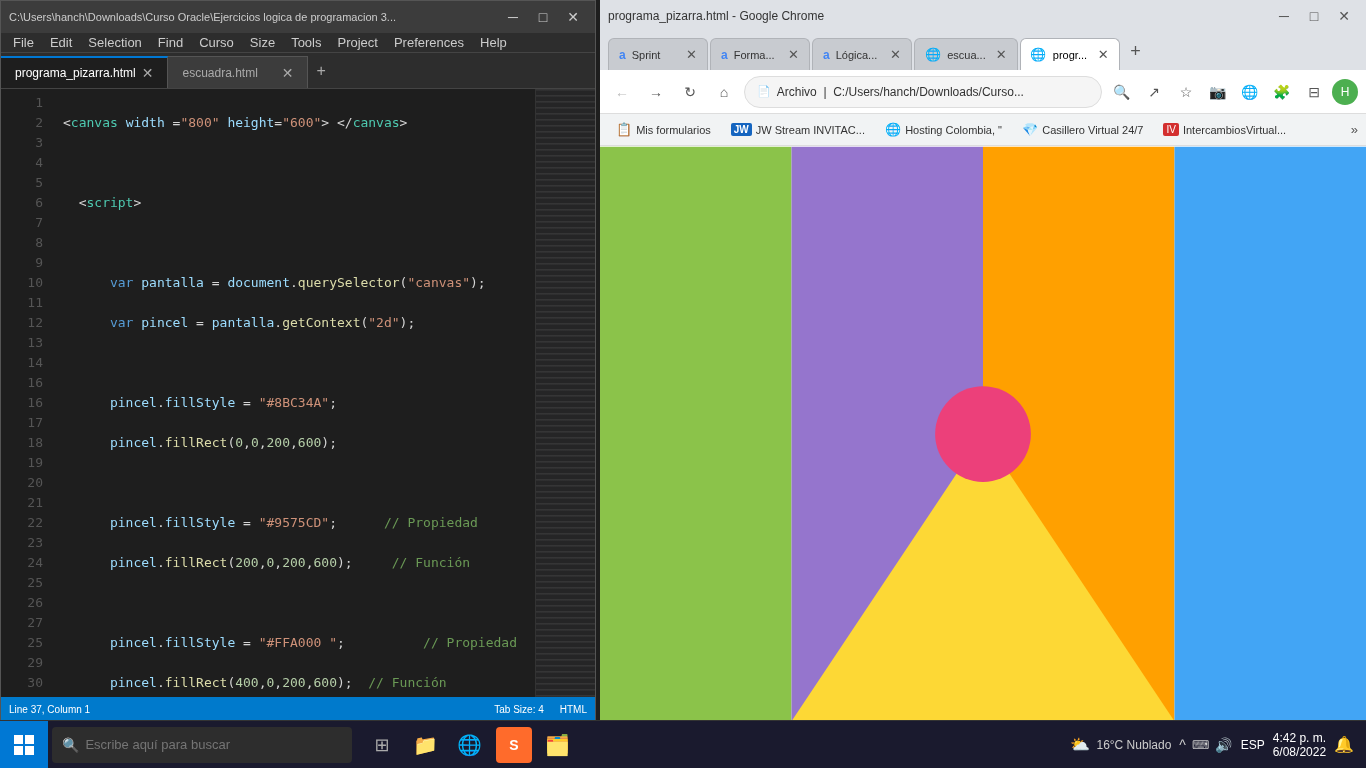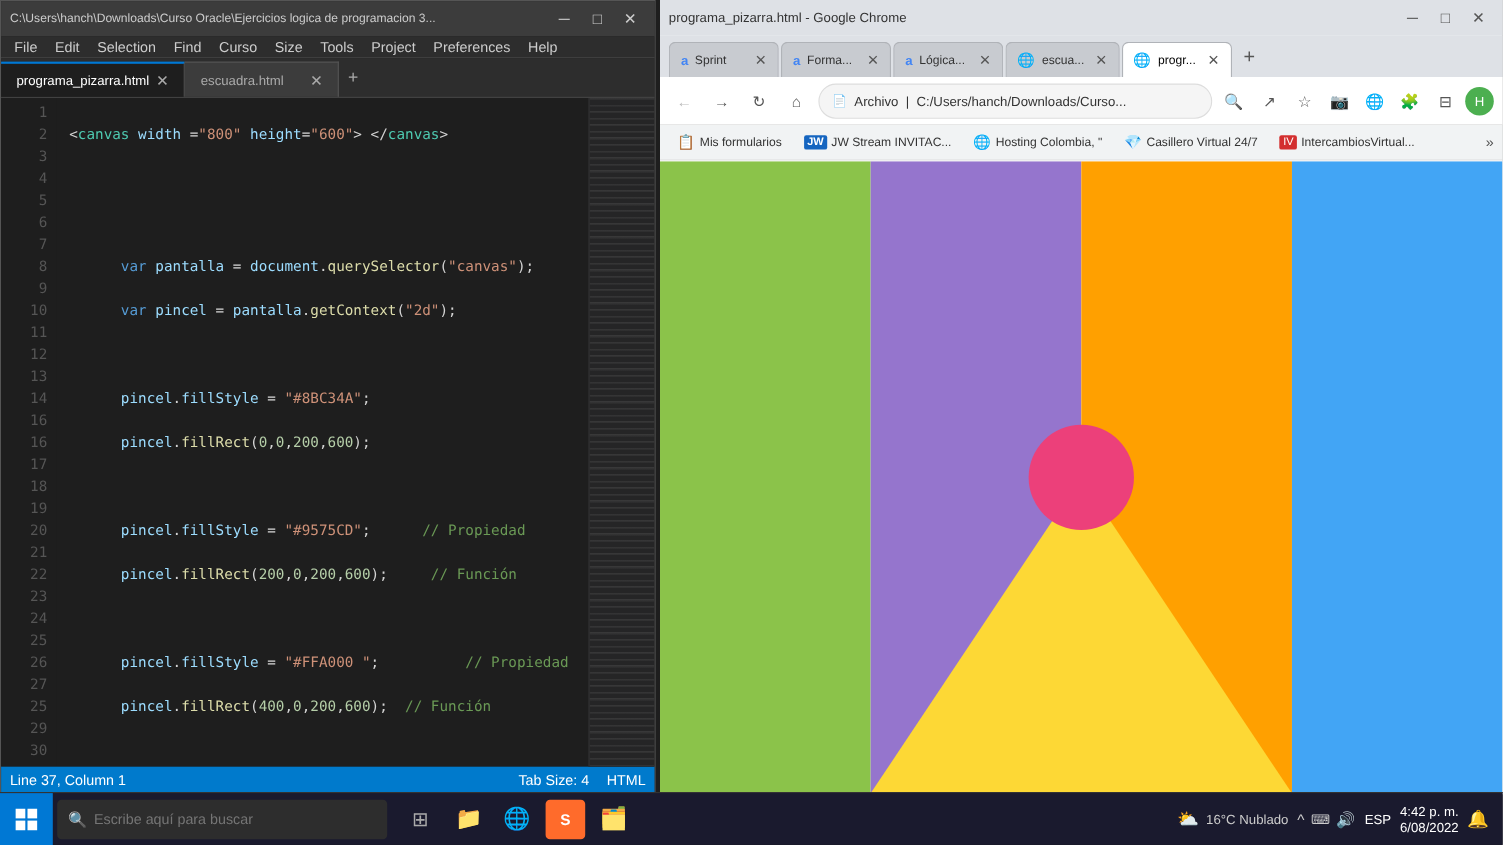--- a/index.html
+++ b/index.html
@@ -67,21 +67,21 @@
     .num { color: #b5cea8; }
     .cmt { color: #6a9955; }
     .tag { color: #4ec9b0; }
     .attr { color: #9cdcfe; }
     .val { color: #ce9178; }
     .punc { color: #d4d4d4; }
 
     
     .status-bar {
       height: 24px; background: #007acc; display: flex; align-items: center;
-      padding: 0 8px; font-size: 13px; color: #fff; gap: 16px;
+      padding: 0 8px; font-size: 10px; color: #fff; gap: 16px;
     }
     .status-right { margin-left: auto; display: flex; gap: 16px; }
 
     
     .minimap { width: 60px; background: #252526; border-left: 1px solid #333; position: relative; overflow: hidden; }
     .minimap-content { width: 100%; height: 100%; background: repeating-linear-gradient(to bottom, rgba(100,100,100,0.3) 0px, rgba(100,100,100,0.1) 2px, transparent 2px, transparent 6px); }
 
     
     .browser-window {
       position: absolute; left: 600px; top: 0; width: 766px; height: 722px;
@@ -207,20 +207,21 @@
       <div>26</div>
         <div>27</div>
         <div>25</div>
         <div>29</div>
         <div>30</div>
 
     </div>
     <div class="code-area">
 <div class="line">&lt;<span class="tag">canvas</span> <span class="attr">width</span> <span class="punc">=</span><span class="val">"800"</span> <span class="attr">height</span><span class="punc">=</span><span class="val">"600"</span>&gt; &lt;/<span class="tag">canvas</span>&gt;</div>
 <div class="line"></div>
+<div class="line">  &lt;<span class="tag">script</span>&gt;</div>
 <div class="line"></div>
 <div class="line">      <span class="kw">var</span> <span class="prop">pantalla</span> <span class="punc">=</span> <span class="prop">document</span>.<span class="fn">querySelector</span>(<span class="str">"canvas"</span>);</div>
 <div class="line">      <span class="kw">var</span> <span class="prop">pincel</span> <span class="punc">=</span> <span class="prop">pantalla</span>.<span class="fn">getContext</span>(<span class="str">"2d"</span>);</div>
 <div class="line"></div>
 <div class="line">      <span class="prop">pincel</span>.<span class="prop">fillStyle</span> <span class="punc">=</span> <span class="str">"#8BC34A"</span>;</div>
 <div class="line">      <span class="prop">pincel</span>.<span class="fn">fillRect</span>(<span class="num">0</span>,<span class="num">0</span>,<span class="num">200</span>,<span class="num">600</span>);</div>
 <div class="line"></div>
 <div class="line">      <span class="prop">pincel</span>.<span class="prop">fillStyle</span> <span class="punc">=</span> <span class="str">"#9575CD"</span>;  &nbsp;&nbsp;  <span class="cmt">// Propiedad</span></div>
 <div class="line">      <span class="prop">pincel</span>.<span class="fn">fillRect</span>(<span class="num">200</span>,<span class="num">0</span>,<span class="num">200</span>,<span class="num">600</span>);  &nbsp;&nbsp; <span class="cmt">// Función</span></div>
 <div class="line"></div>

